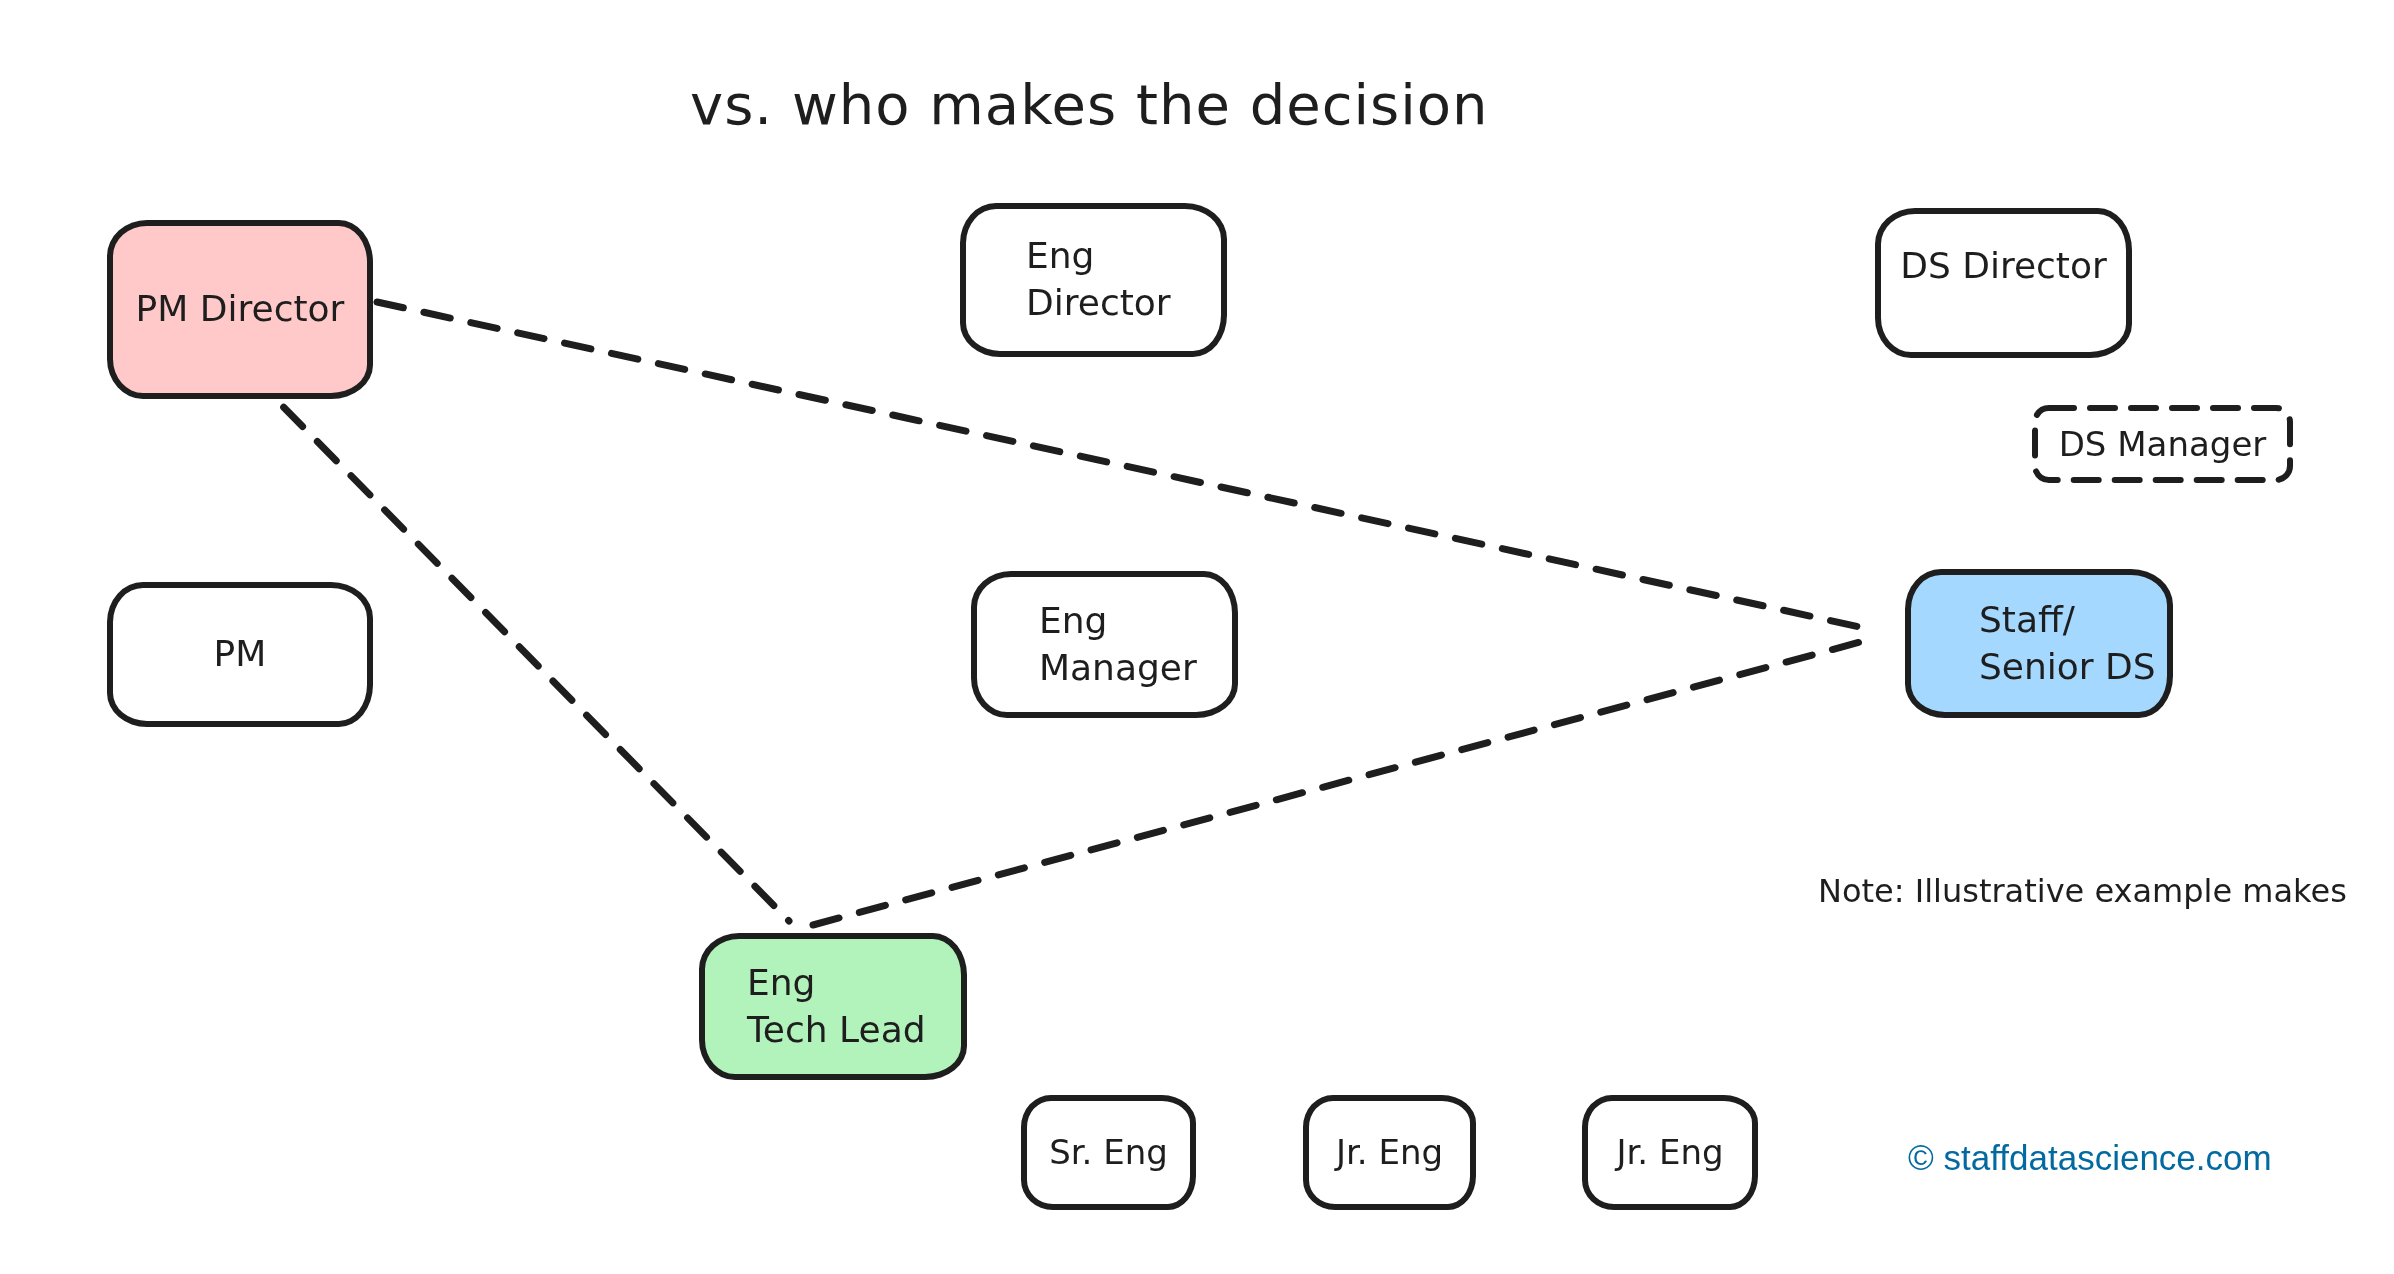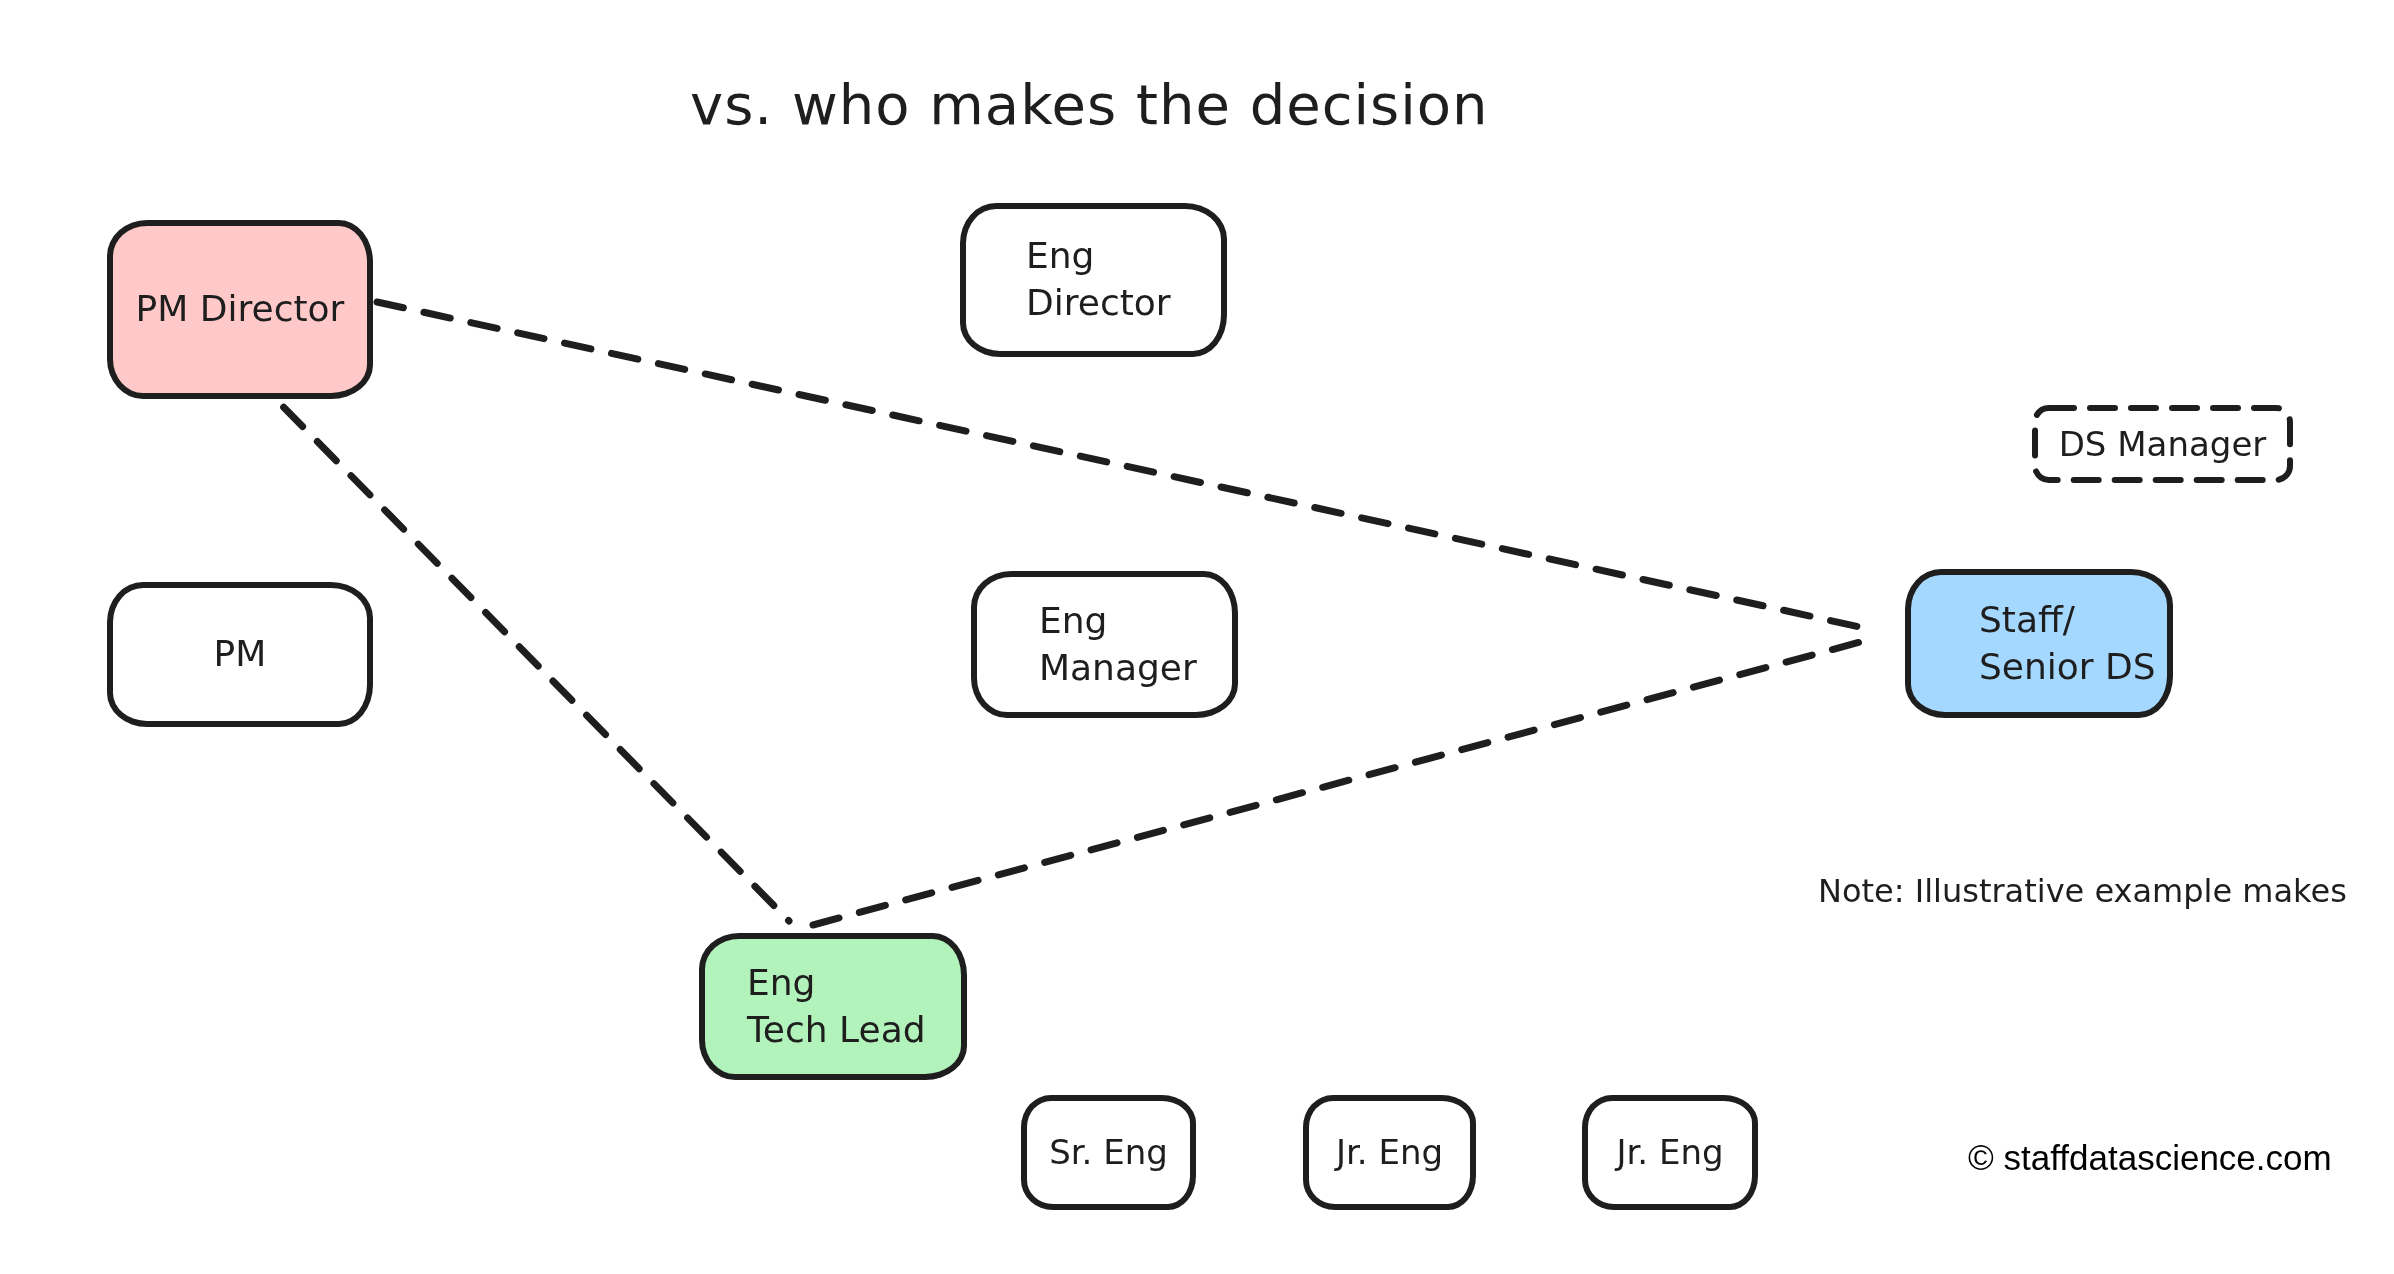--- a/index.html
+++ b/index.html
@@ -79,25 +79,25 @@
     position: absolute;
     left: 1818px;
     top: 872px;
     font-size: 32px;
     font-weight: 500;
     color: #1e1e1e;
     white-space: nowrap;
   }
   .copyright {
     position: absolute;
-    left: 1968px;
+    left: 1908px;
     top: 1138px;
     font-size: 35px;
     font-weight: 400;
-    color: #000000;
+    color: #0369a1;
     font-family: "Liberation Sans", sans-serif;
     white-space: nowrap;
   }
 </style>
 </head>
 <body>
 
 <div class="canvas">
 
   <h1 class="title">vs. who makes the decision</h1>
@@ -107,20 +107,21 @@
     <path class="dash" d="M 250 373 L 789 921"></path>
     <path class="dash" d="M 813 925 L 1864 641"></path>
     <rect class="dashed-box" x="2035" y="408" width="255" height="72" rx="14"></rect>
   </svg>
 
   <div class="node r1" style="left: 107px; top: 220px; width: 266px; height: 179px; background-color: rgb(255, 201, 201);">PM Director</div>
 
   <div class="node r2 align-left" style="left: 932px; top: 203px; width: 267px; height: 154px; padding-left: 60px; background-color: rgb(255, 255, 255);">Eng
 Director</div>
 
+  <div class="node r1" style="left: 1875px; top: 208px; width: 257px; height: 150px; padding-bottom: 34px; background-color: rgb(255, 255, 255);">DS Director</div>
 
   <div class="node r2" style="left: 107px; top: 582px; width: 266px; height: 145px; background-color: rgb(255, 255, 255);">PM</div>
 
   <div class="node no-border" style="left:2035px; top:408px; width:255px; height:72px;">DS Manager</div>
 
   <div class="node r1 align-left" style="left: 943px; top: 571px; width: 267px; height: 147px; padding-left: 62px; background-color: rgb(255, 255, 255);">Eng
 Manager</div>
 
   <div class="node r2 align-left" style="left: 1877px; top: 569px; width: 268px; height: 149px; padding-left: 68px; background-color: rgb(165, 216, 255);">Staff/
 Senior DS</div>

